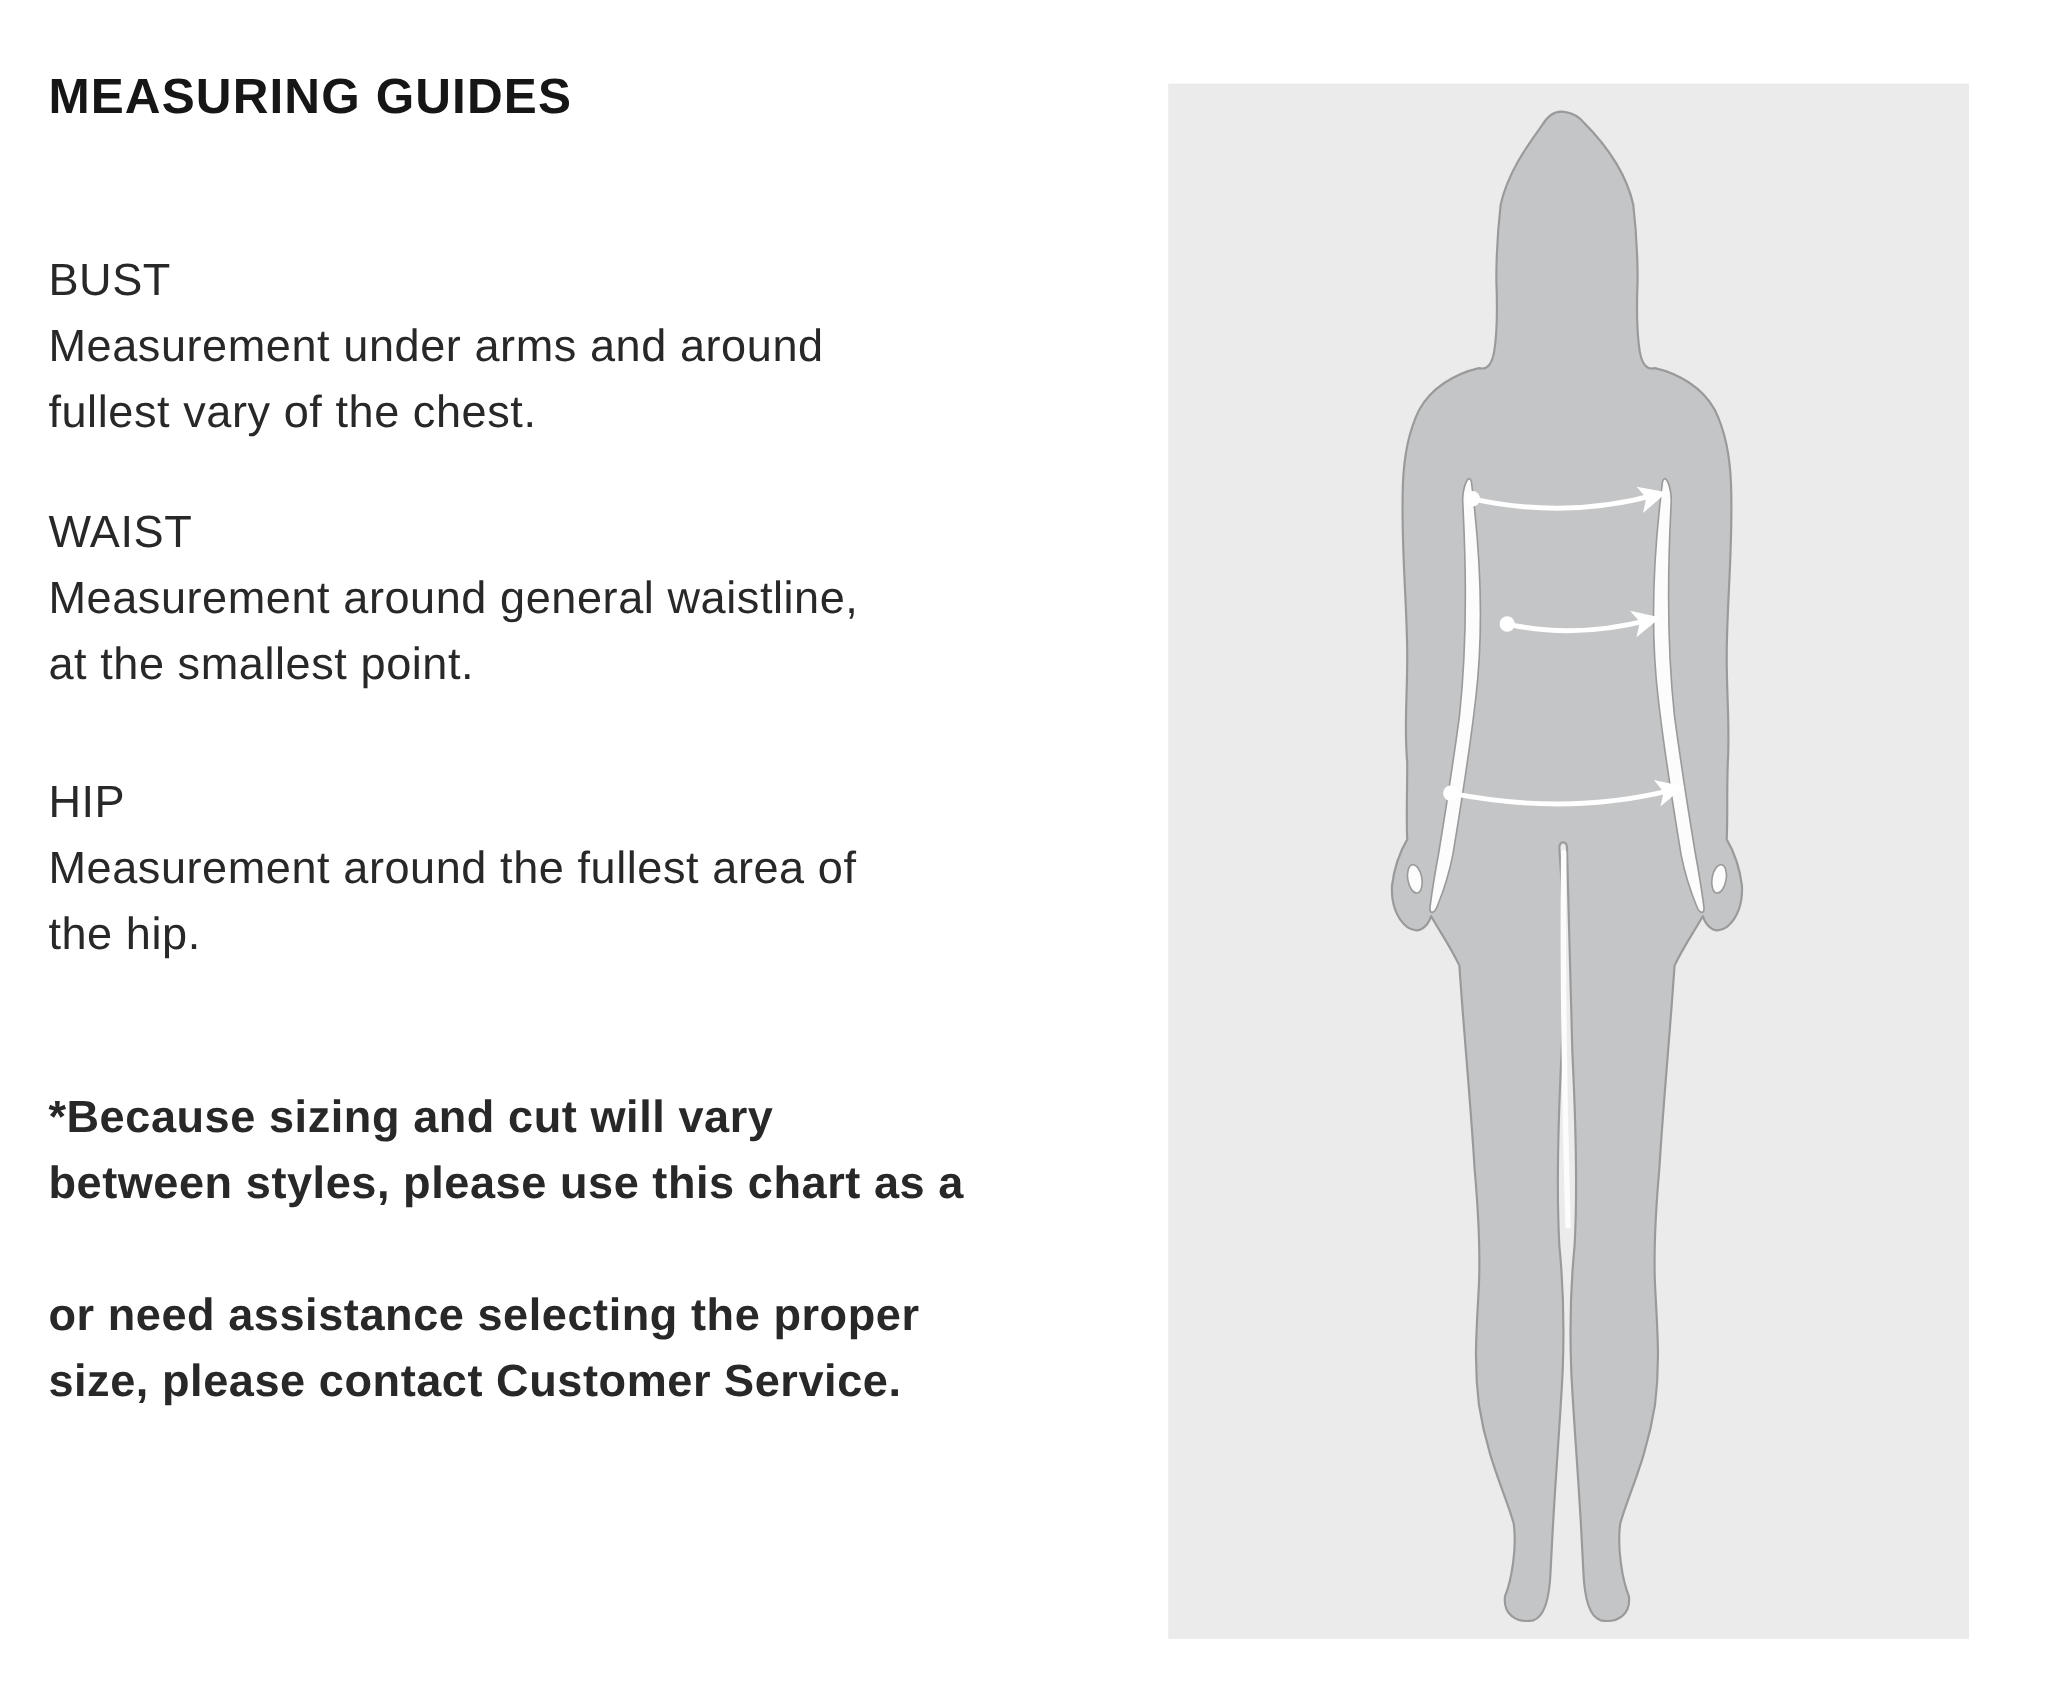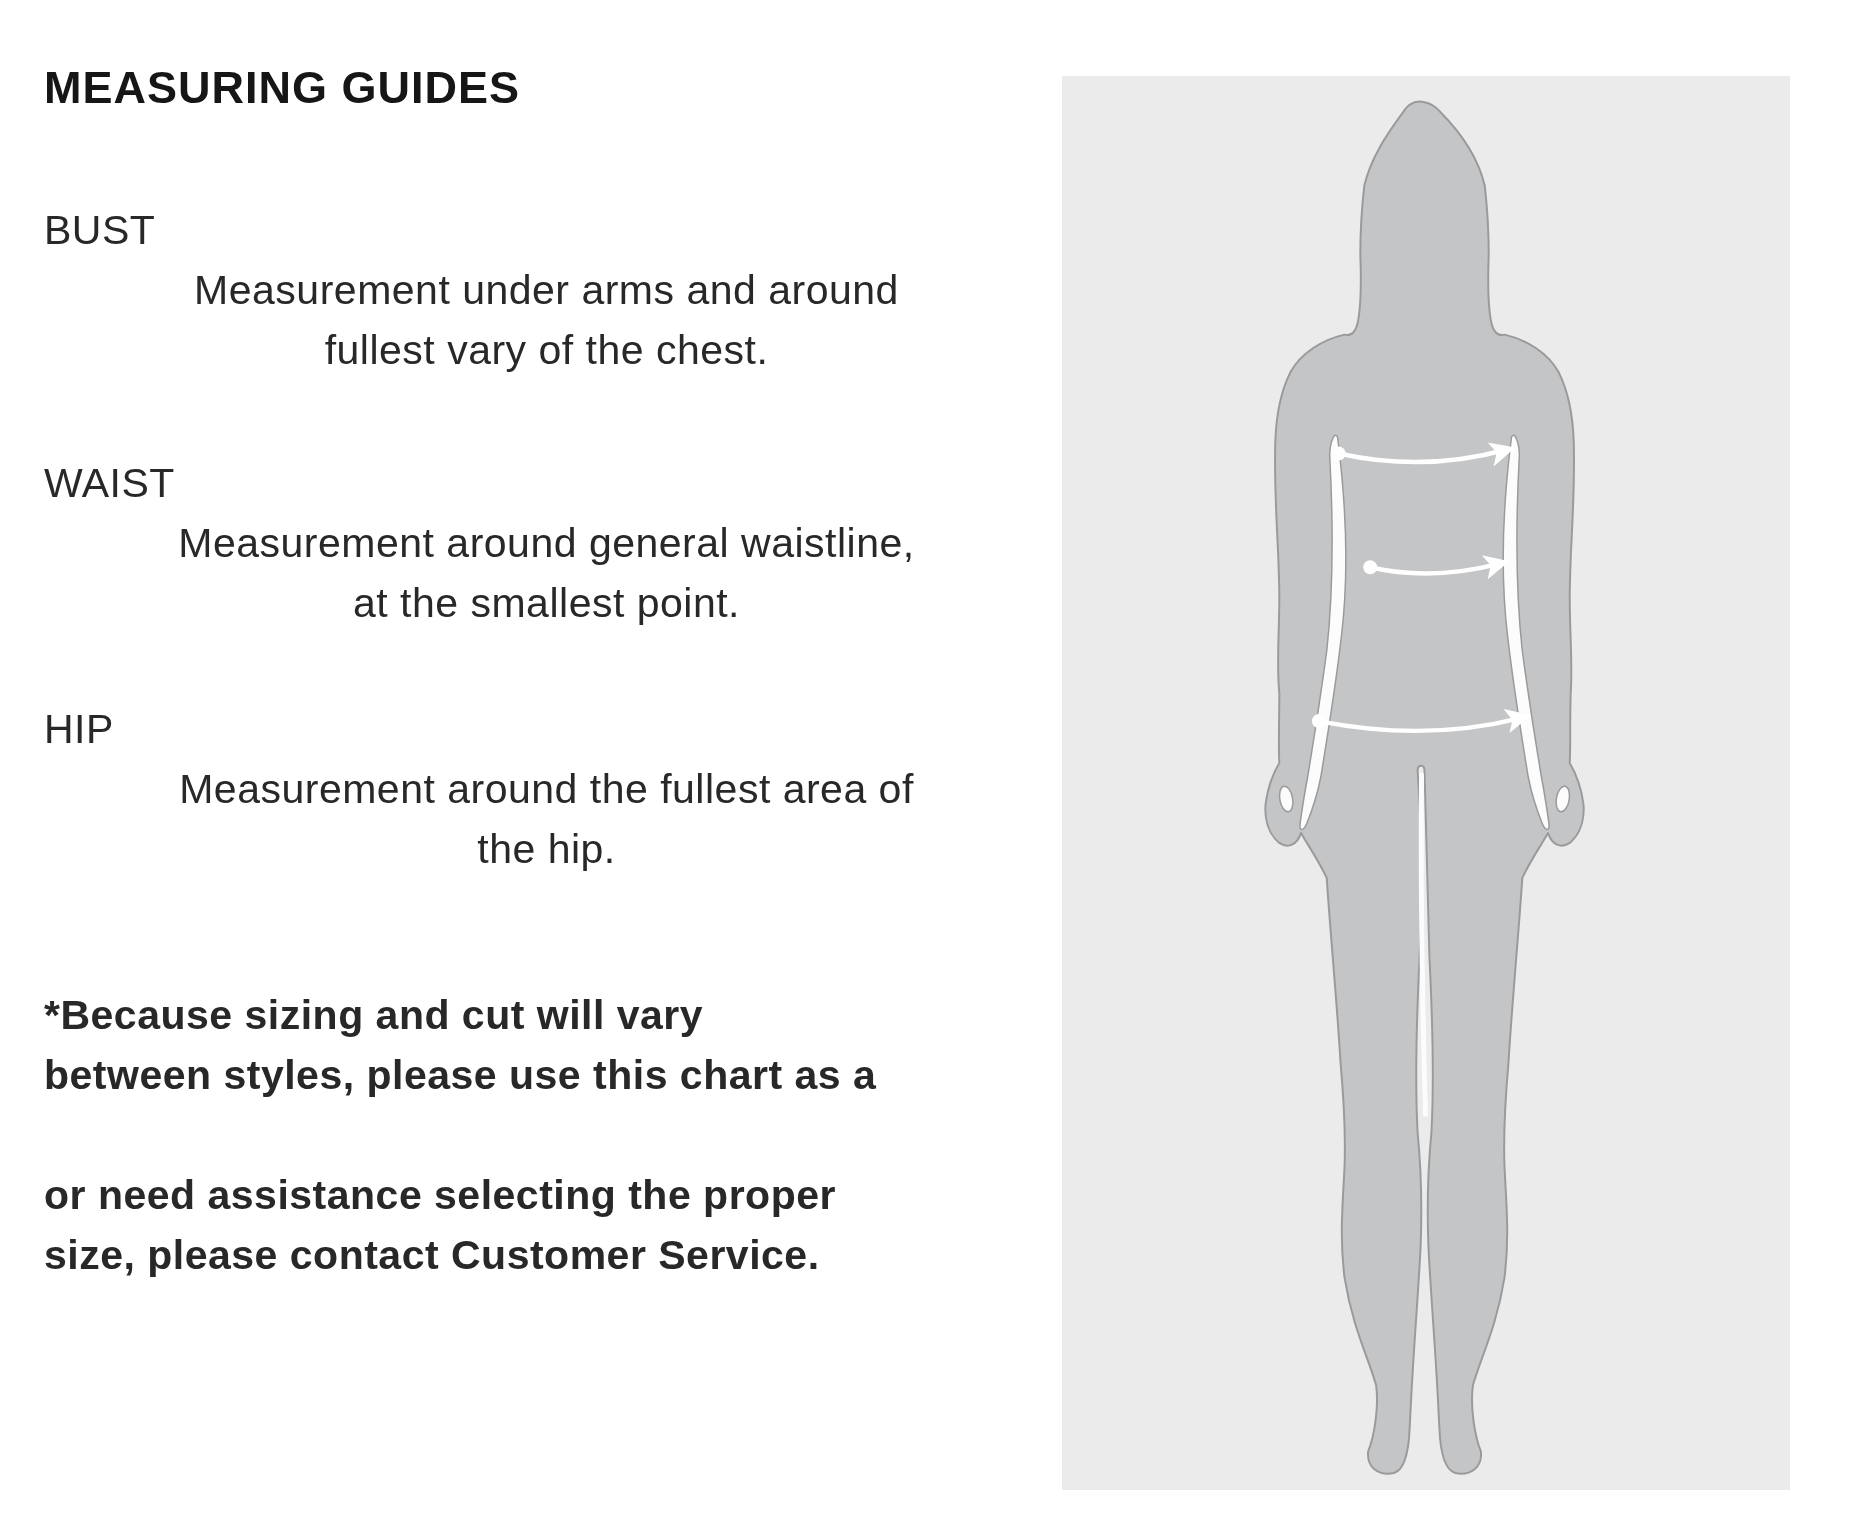--- a/index.html
+++ b/index.html
@@ -6,25 +6,25 @@
   .page{
     position:relative;width:1859px;height:1532px;background:#ffffff;overflow:hidden;
     font-family:"Liberation Sans",sans-serif;
   }
   .text-col{position:absolute;left:44px;top:0;width:1005px;color:#282828;}
   .page-title{
     position:absolute;left:0;top:64px;margin:0;
     font-size:45px;line-height:48px;font-weight:700;letter-spacing:1px;color:#161616;
   }
   .guide{position:absolute;left:0;width:1005px;}
-  .guide-bust{top:200px;}
+  .guide-bust{top:224px;}
   .guide-waist{top:453px;}
   .guide-hip{top:699px;}
   .guide h2{margin:0;font-size:41px;line-height:60px;font-weight:400;letter-spacing:.5px;}
-  .guide p{margin:0;font-size:41px;line-height:60px;font-weight:400;letter-spacing:.5px;text-align:center;}
+  .guide p{margin:0;font-size:41px;line-height:60px;font-weight:400;letter-spacing:.5px;}
   .footnote{
     position:absolute;left:0;top:985px;margin:0;width:1005px;
     font-size:41px;line-height:60px;font-weight:700;letter-spacing:.5px;
   }
   .figure-panel{
     position:absolute;left:1062px;top:76px;width:728px;height:1414px;background:#ebebeb;
   }
   .figure-panel svg{position:absolute;left:0;top:0;width:728px;height:1414px;display:block;}
 </style>
 </head>

